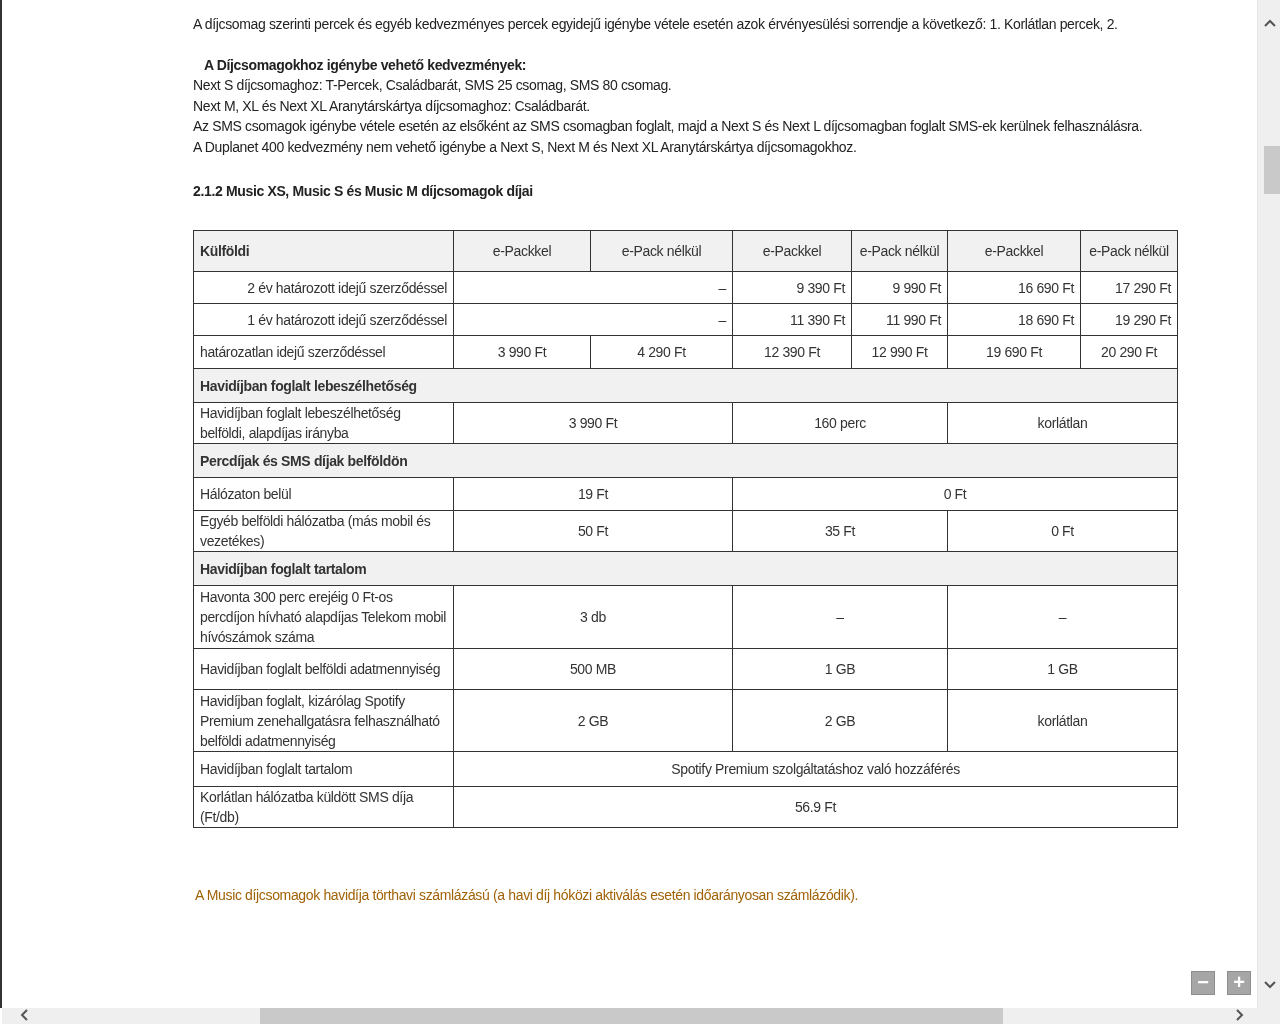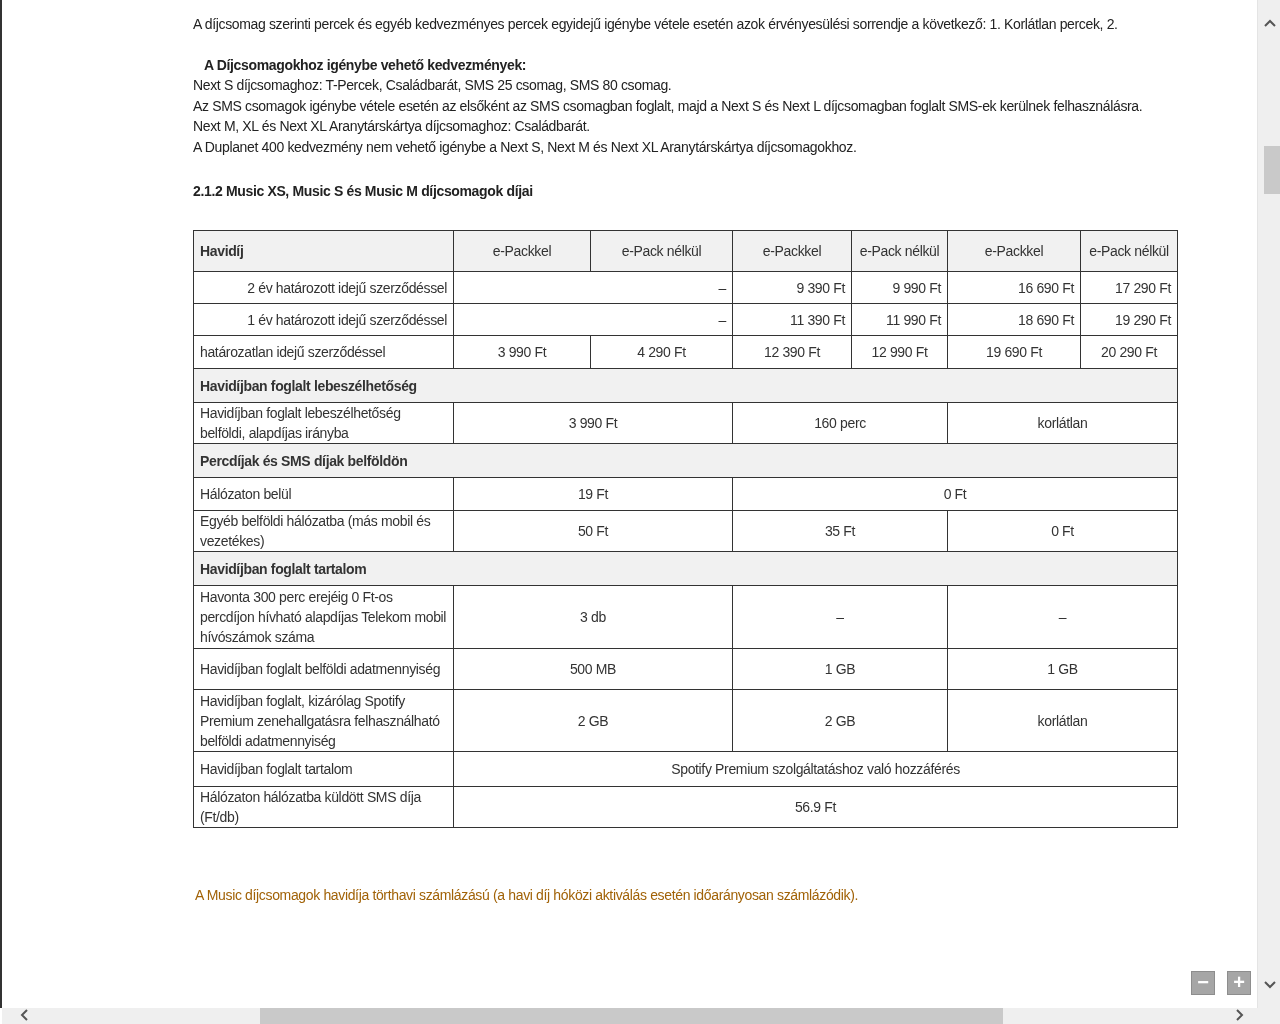--- a/index.html
+++ b/index.html
@@ -53,39 +53,39 @@
 <div class="left-edge"></div>
 
 <div class="viewport">
 </div>
 
 <div class="content">
   <p class="p">A díjcsomag szerinti percek és egyéb kedvezményes percek egyidejű igénybe vétele esetén azok érvényesülési sorrendje a következő: 1. Korlátlan percek, 2.</p>
   <div class="gap"></div>
   <p class="p bold">A Díjcsomagokhoz igénybe vehető kedvezmények:</p>
   <p class="p">Next S díjcsomaghoz: T-Percek, Családbarát, SMS 25 csomag, SMS 80 csomag.</p>
+  <p class="p">Next M, XL és Next XL Aranytárskártya díjcsomaghoz: Családbarát.</p>
   <p class="p">Az SMS csomagok igénybe vétele esetén az elsőként az SMS csomagban foglalt, majd a Next S és Next L díjcsomagban foglalt SMS-ek kerülnek felhasználásra.</p>
-  <p class="p">Next M, XL és Next XL Aranytárskártya díjcsomaghoz: Családbarát.</p>
   <p class="p">A Duplanet 400 kedvezmény nem vehető igénybe a Next S, Next M és Next XL Aranytárskártya díjcsomagokhoz.</p>
   <div class="h-sec">2.1.2 Music XS, Music S és Music M díjcsomagok díjai</div>
 </div>
 
 <table class="prices">
   <colgroup>
     <col style="width:260px">
       <col style="width:137px">
       <col style="width:142px">
     <col style="width:119px">
       <col style="width:96px">
       <col style="width:133px">
       <col style="width:97px">
   </colgroup>
   <tbody>
   <tr class="sub">
-    <td class="lbl">Havidíj</td>
+    <td class="lbl">Külföldi</td>
     <td class="c">e-Packkel</td>
     <td class="c">e-Pack nélkül</td>
     <td class="c">e-Packkel</td>
     <td class="c">e-Pack nélkül</td>
     <td class="c">e-Packkel</td>
     <td class="c">e-Pack nélkül</td>
   </tr>
   <tr class="r32">
     <td>2 év határozott idejű szerződéssel</td>
     <td class="c" colspan="2">–</td>
@@ -153,21 +153,21 @@
     <td>Havidíjban foglalt, kizárólag Spotify Premium zenehallgatásra felhasználható belföldi adatmennyiség</td>
     <td class="c" colspan="2">2 GB</td>
     <td class="c" colspan="2">2 GB</td>
     <td class="c" colspan="2">korlátlan</td>
   </tr>
   <tr class="r36">
     <td>Havidíjban foglalt tartalom</td>
     <td class="c" colspan="6">Spotify Premium szolgáltatáshoz való hozzáférés</td>
   </tr>
   <tr class="r40">
-    <td>Hálózaton hálózatba küldött SMS díja (Ft/db)</td>
+    <td>Korlátlan hálózatba küldött SMS díja (Ft/db)</td>
     <td class="c" colspan="6">56.9 Ft</td>
   </tr>
 </tbody>
   </table>
 
 <div class="footnote">A Music díjcsomagok havidíja törthavi számlázású (a havi díj hóközi aktiválás esetén időarányosan számlázódik).</div>
 
 <div class="zoom-btn" style="left:1191px;"><span>−</span></div>
 <div class="zoom-btn" style="left:1227px;"><span>+</span></div>
 

